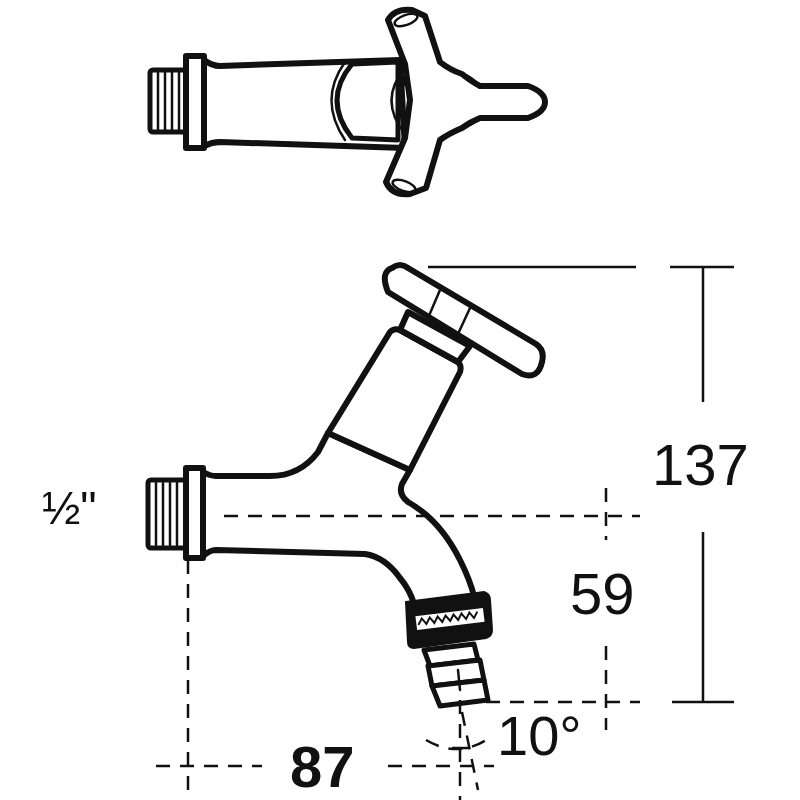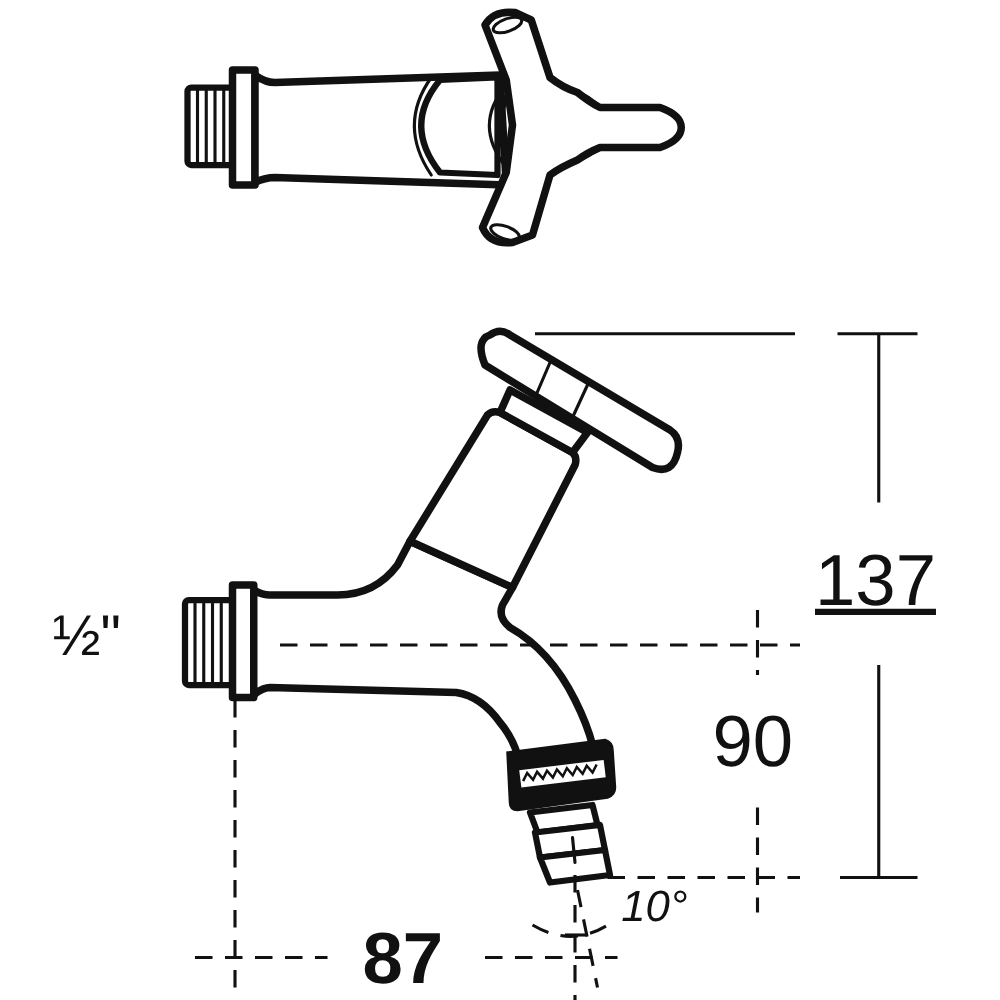--- a/index.html
+++ b/index.html
@@ -11,24 +11,24 @@
     .dash { fill: none; stroke: #111111; stroke-width: 2.5; stroke-dasharray: 14 10; }
     .thread { fill: #ffffff; stroke: #111111; stroke-width: 5; }
     .dark { fill: #111111; stroke: #111111; stroke-width: 2; }
     .label {
       position: absolute;
       font-family: "Liberation Sans", sans-serif;
       color: #111111;
       line-height: 1;
       white-space: nowrap;
     }
-    .label-137 { left: 652px; top: 436px; font-size: 58px; text-decoration: underline; }
+    .label-137 { left: 652px; top: 436px; font-size: 58px; }
     .label-59  { left: 570px; top: 565px; font-size: 58px; }
     .label-87  { left: 290px; top: 738px; font-size: 58px; font-weight: bold; }
-    .label-10  { left: 497px; top: 708px; font-size: 35px; font-style: italic; }
+    .label-10  { left: 497px; top: 708px; font-size: 56px; }
     .label-half { left: 42px; top: 485px; font-size: 46px; }
   </style>
 </head>
 <body>
 
 <svg class="drawing" viewBox="0 0 800 800" xmlns="http://www.w3.org/2000/svg">
 
   <g>
 
     <g>
@@ -112,16 +112,16 @@
 
     <line class="dash" x1="460" y1="700" x2="460" y2="800" stroke-dasharray="10 8"></line>
     <line class="dash" x1="462" y1="712" x2="478" y2="790" stroke-dasharray="10 8"></line>
 
     <path class="dash" d="M426 740 Q460 760 492 736" stroke-dasharray="10 14"></path>
     <line class="solid-dim" x1="452" y1="748" x2="470" y2="748"></line>
   </g>
 </svg>
 
 <div class="label label-137">137</div>
-<div class="label label-59">90</div>
+<div class="label label-59">59</div>
 <div class="label label-87">87</div>
 <div class="label label-10">10°</div>
 <div class="label label-half">½"</div>
 
 </body></html>

